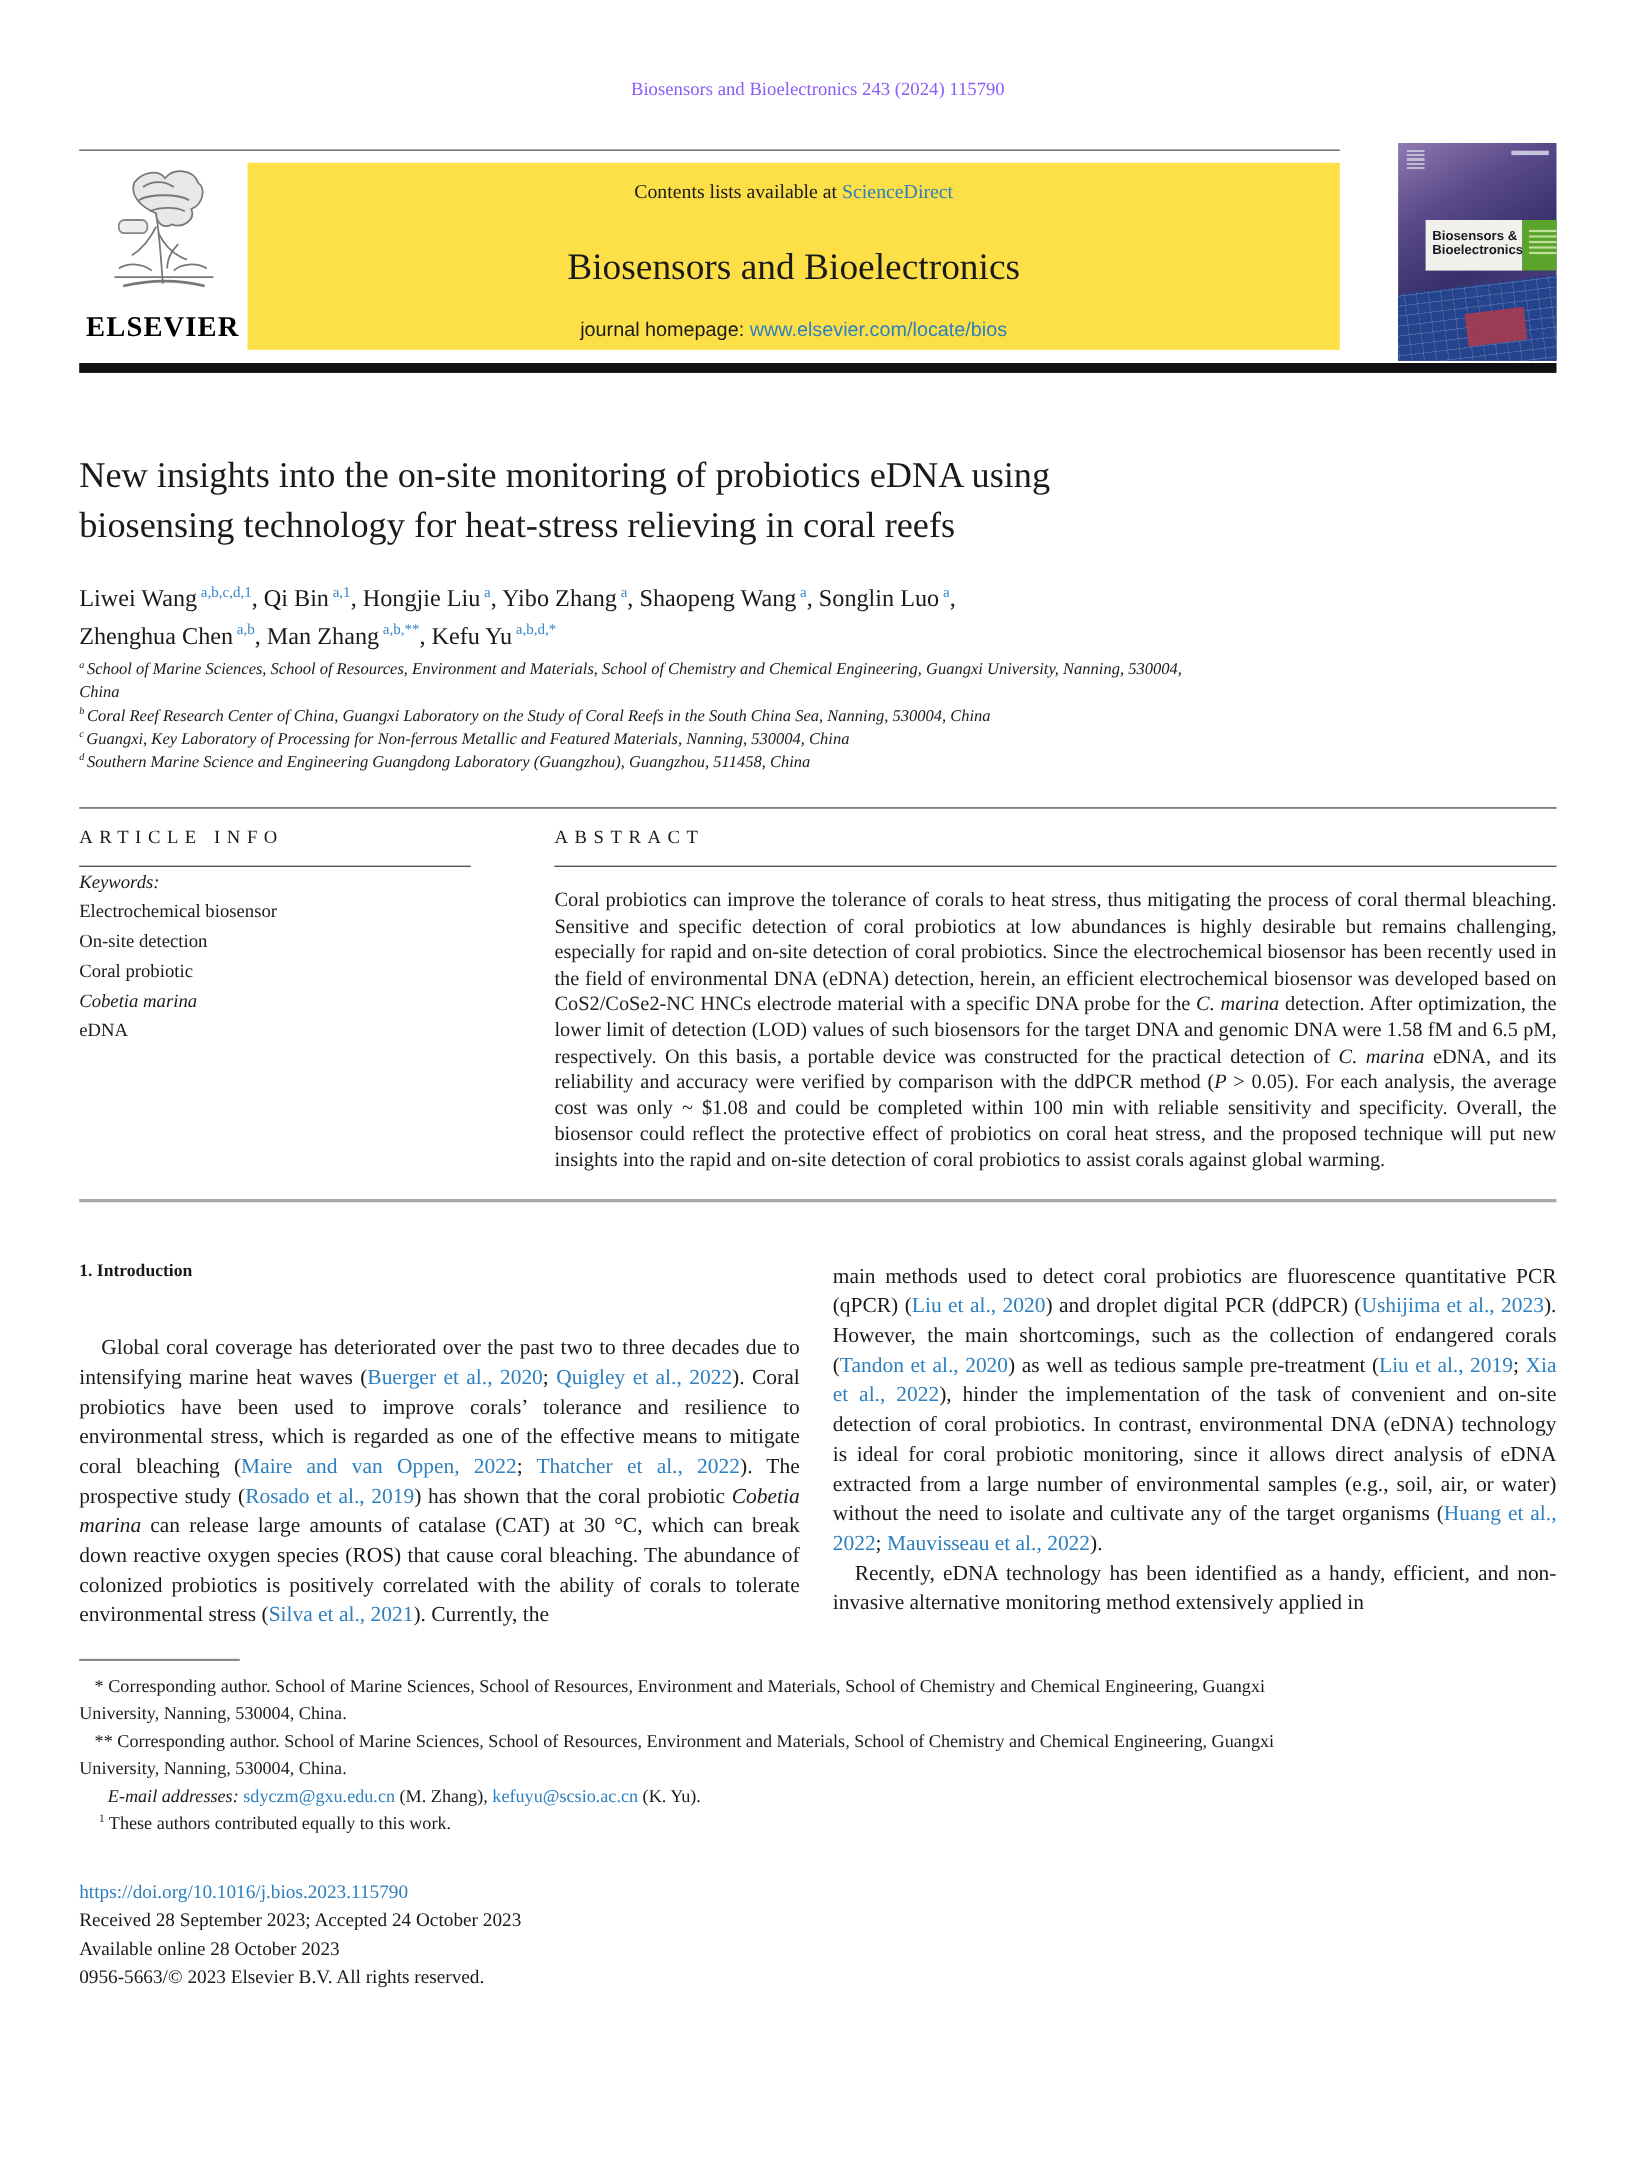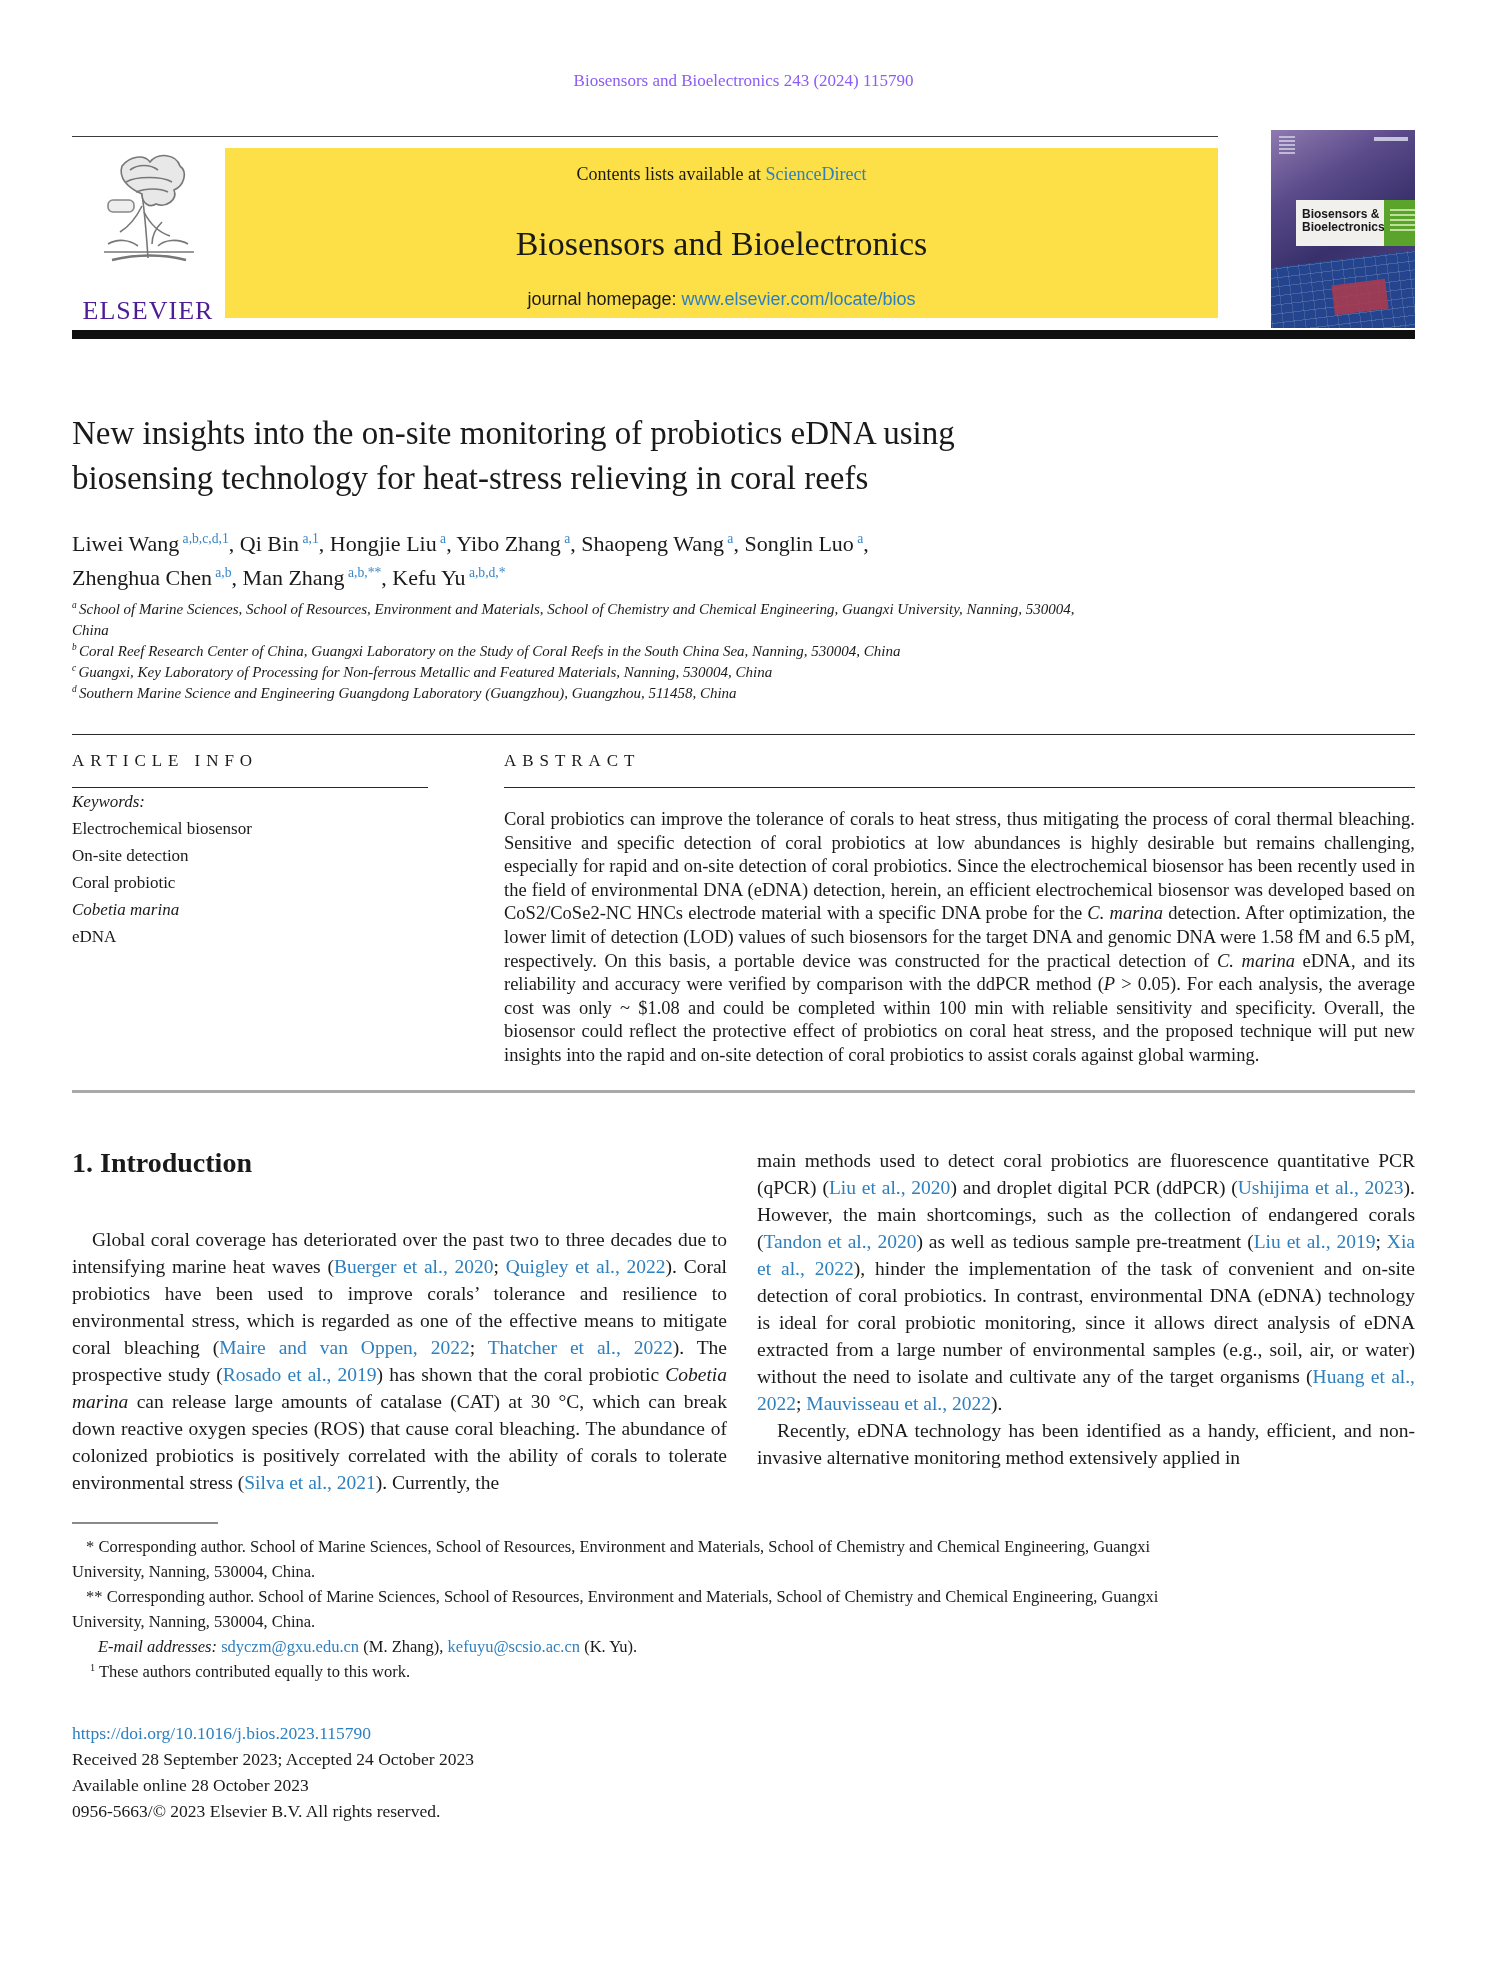--- a/index.html
+++ b/index.html
@@ -6,21 +6,21 @@
   .page{position:relative;width:1487px;height:1982px;box-sizing:border-box;
         padding:72px 72px 0 72px;background:#fff;overflow:hidden;
         font-family:"Liberation Serif", serif;color:#1a1a1a;}
   
   .citation{text-align:center;font-size:17px;color:#8b5cf6;line-height:18px;margin-bottom:46px;}
   
   .header{position:relative;height:194px;}
   .header-rule{position:absolute;top:0;left:0;width:1146px;border-top:1.6px solid #3a3a3a;}
   .logo{position:absolute;left:0;top:12px;width:152px;text-align:center;}
   .logo svg{display:block;margin:0 auto;}
-  .pubname{font-size:26px;letter-spacing:1px;color:#4c1d95;margin-top:16px;font-family:"Liberation Serif",serif;}
+  .pubname{font-size:26px;letter-spacing:1px;color:#000000;margin-top:2px;font-family:"Liberation Serif",serif;font-weight:bold;}
   .banner{position:absolute;left:153px;top:12px;width:993px;height:170px;background:#fde047;text-align:center;}
   .contents-line{margin-top:16px;font-size:18px;}
   .journal-title{margin-top:40px;font-size:34px;}
   .homepage-line{margin-top:26px;font-size:18px;font-family:"Liberation Sans",sans-serif;}
   a.lk,.lk{color:#2d7fbe;text-decoration:none;cursor:pointer;}
   
   .cover{position:absolute;right:0;top:-6px;width:144px;height:198px;background:linear-gradient(150deg,#8f7ab0 0%,#5a4a8a 28%,#37306a 55%,#4a3f7e 78%,#2c2a5c 100%);overflow:hidden;}
   .cov-els{position:absolute;left:8px;top:6px;width:16px;height:18px;
            background:repeating-linear-gradient(0deg,#cfcfe2 0 2px,transparent 2px 4px);opacity:.8;}
   .cov-issn{position:absolute;right:7px;top:7px;width:34px;height:4px;background:#d8d8ea;opacity:.85;}
@@ -51,21 +51,21 @@
   .meta-heading{font-size:17px;letter-spacing:.35em;border-bottom:1.2px solid #2a2a2a;padding-bottom:16px;}
   .kw-label{font-size:17px;font-style:italic;line-height:27px;}
   .kw{font-size:17px;line-height:27px;}
   .abstract{margin:20px 0 0 0;font-size:18.5px;line-height:23.6px;text-align:justify;}
   .section-divider{height:3px;background:#a9a9a9;margin-top:22px;}
   
   .intro{margin-top:54px;}
   .cols{display:flex;}
   .col-left{width:655px;margin-right:30px;flex:none;}
   .col-right{flex:1;min-width:0;}
-  .intro h2{font-size:28px;margin:0 0 47px 0;}
+  .intro h2{font-size:16px;margin:0 0 47px 0;}
   .body-par{margin:0;font-size:19.5px;line-height:27px;text-align:justify;}
   .indent{text-indent:20px;}
   .par-gap{margin-top:0;}
   
   .footnotes{margin-top:26px;font-size:16.5px;line-height:25px;}
   .fn-rule{width:146px;border-top:2px solid #8a8a8a;margin-bottom:10px;}
   .fn{white-space:pre-line;text-align:justify;}
   .fn-star{text-indent:14px;}
   .fn-email{text-indent:26px;}
   .fn-equal{text-indent:18px;}

